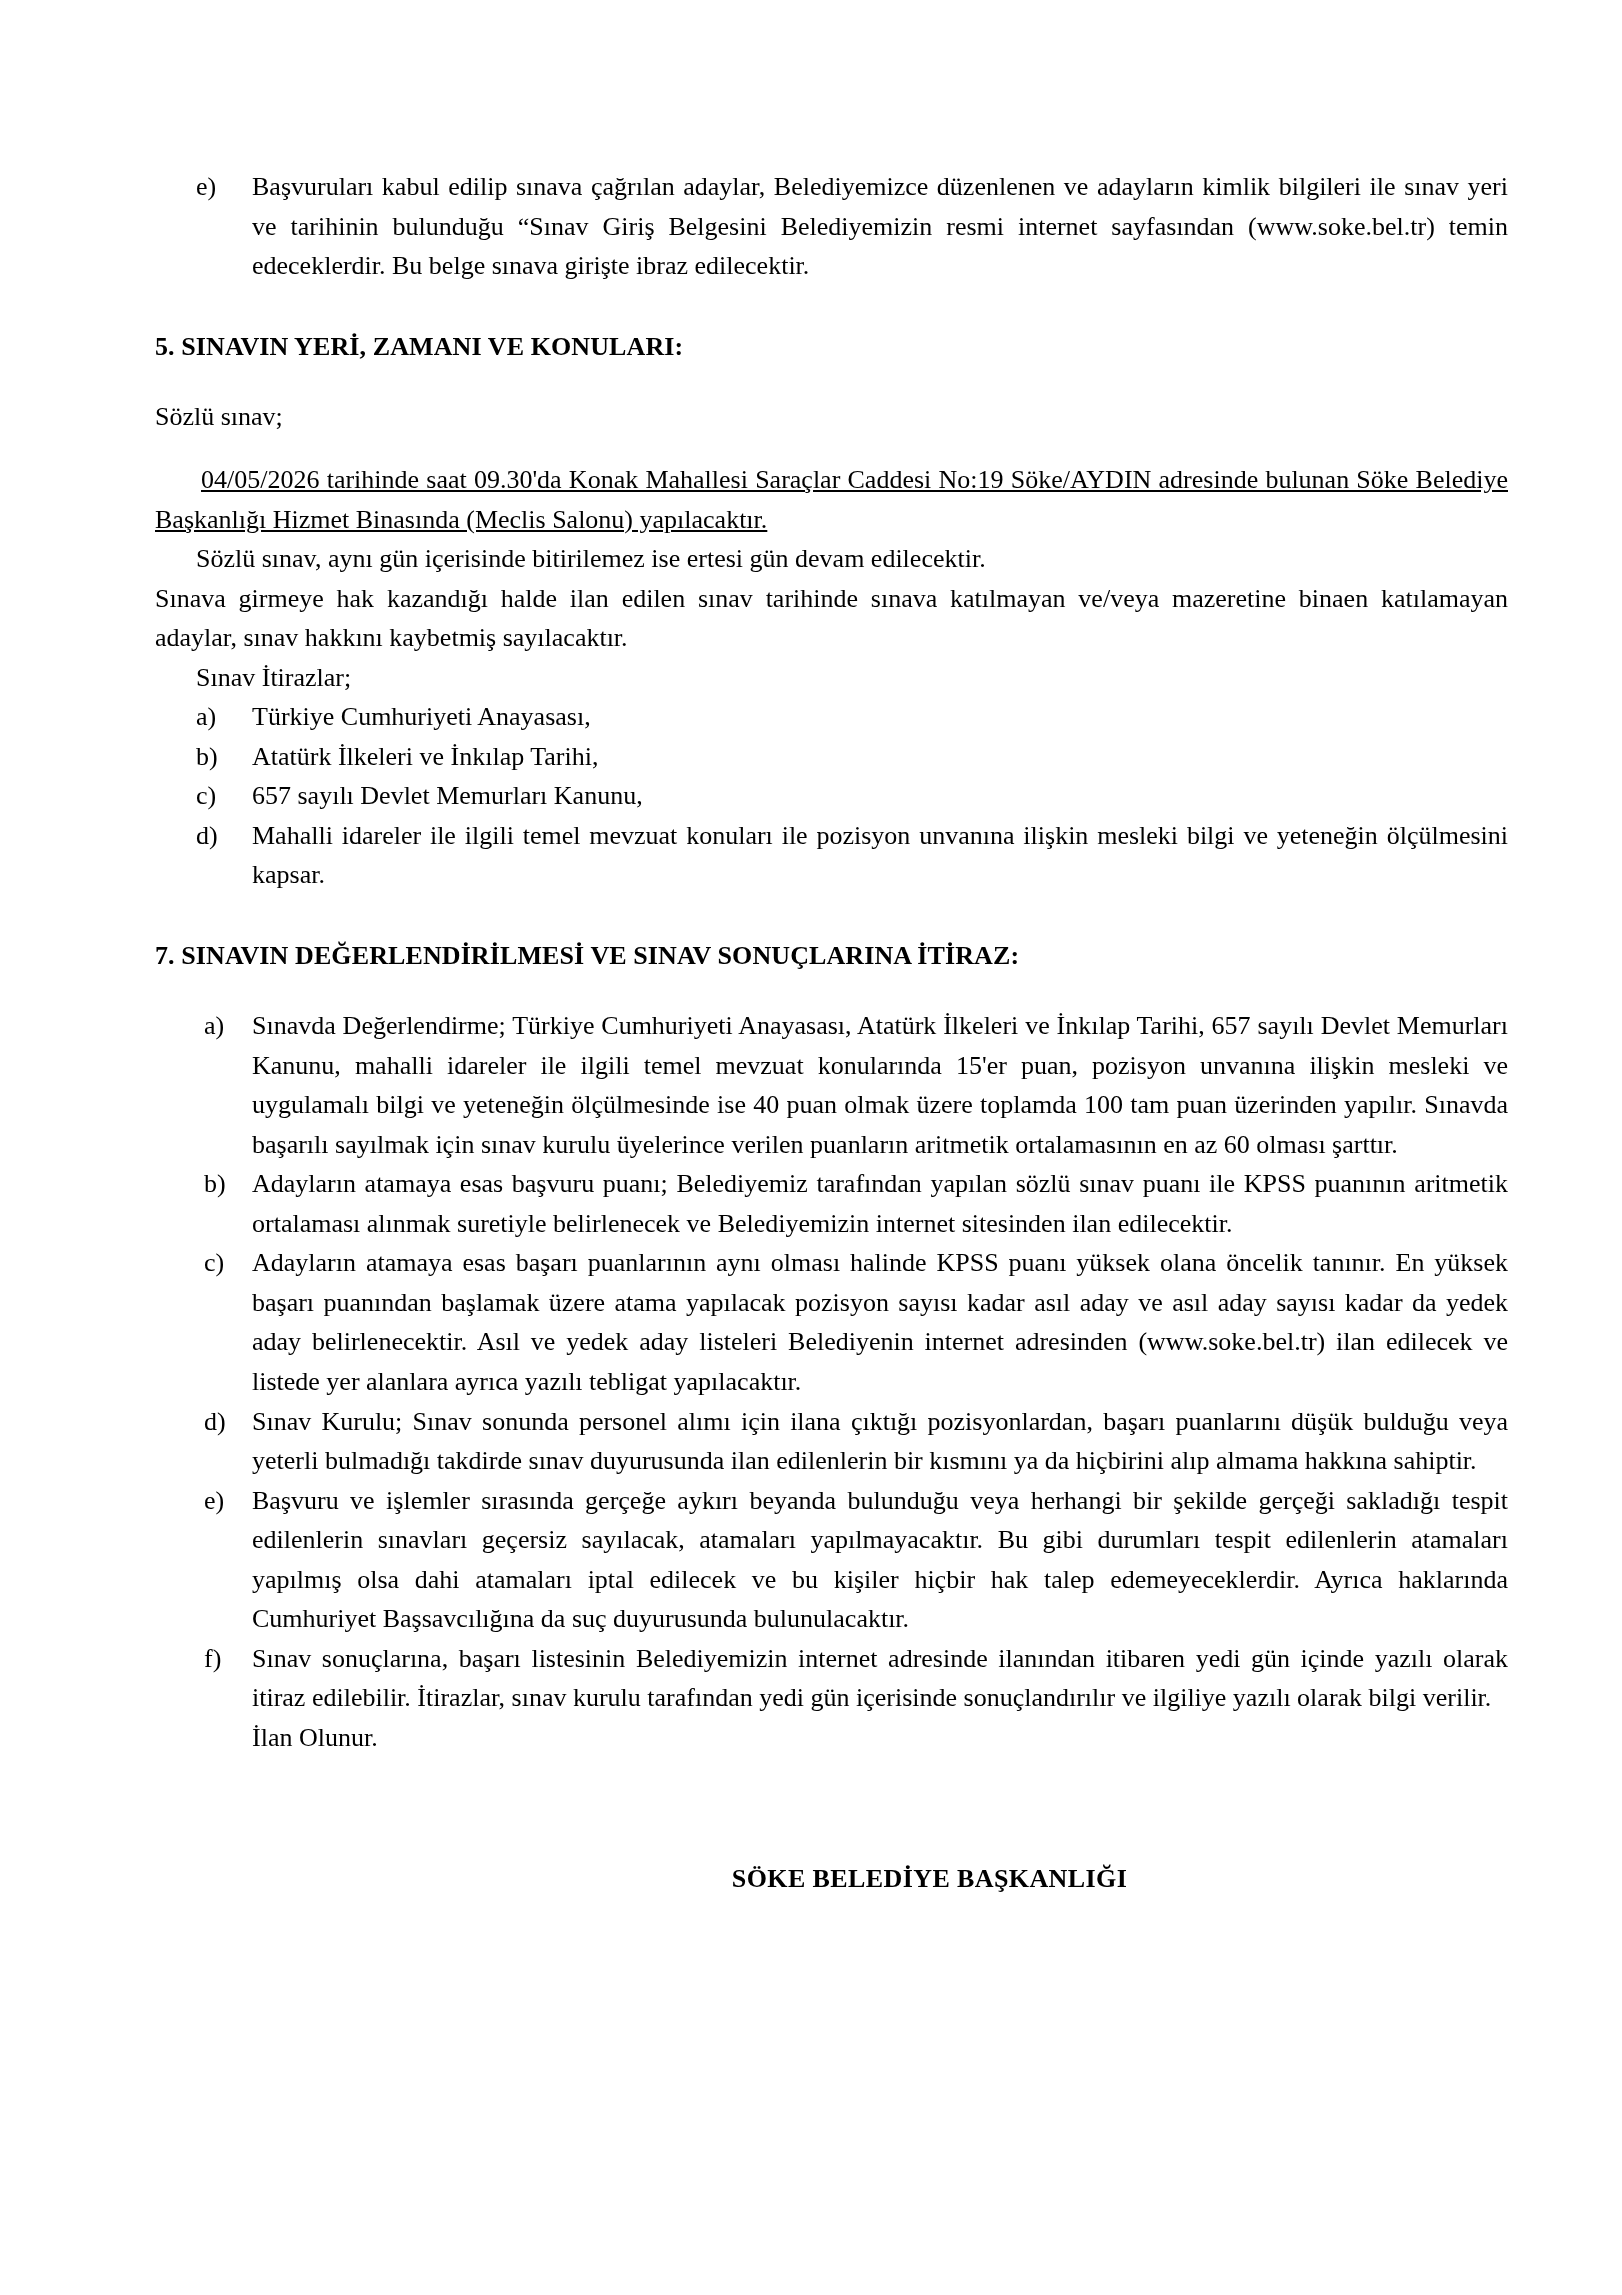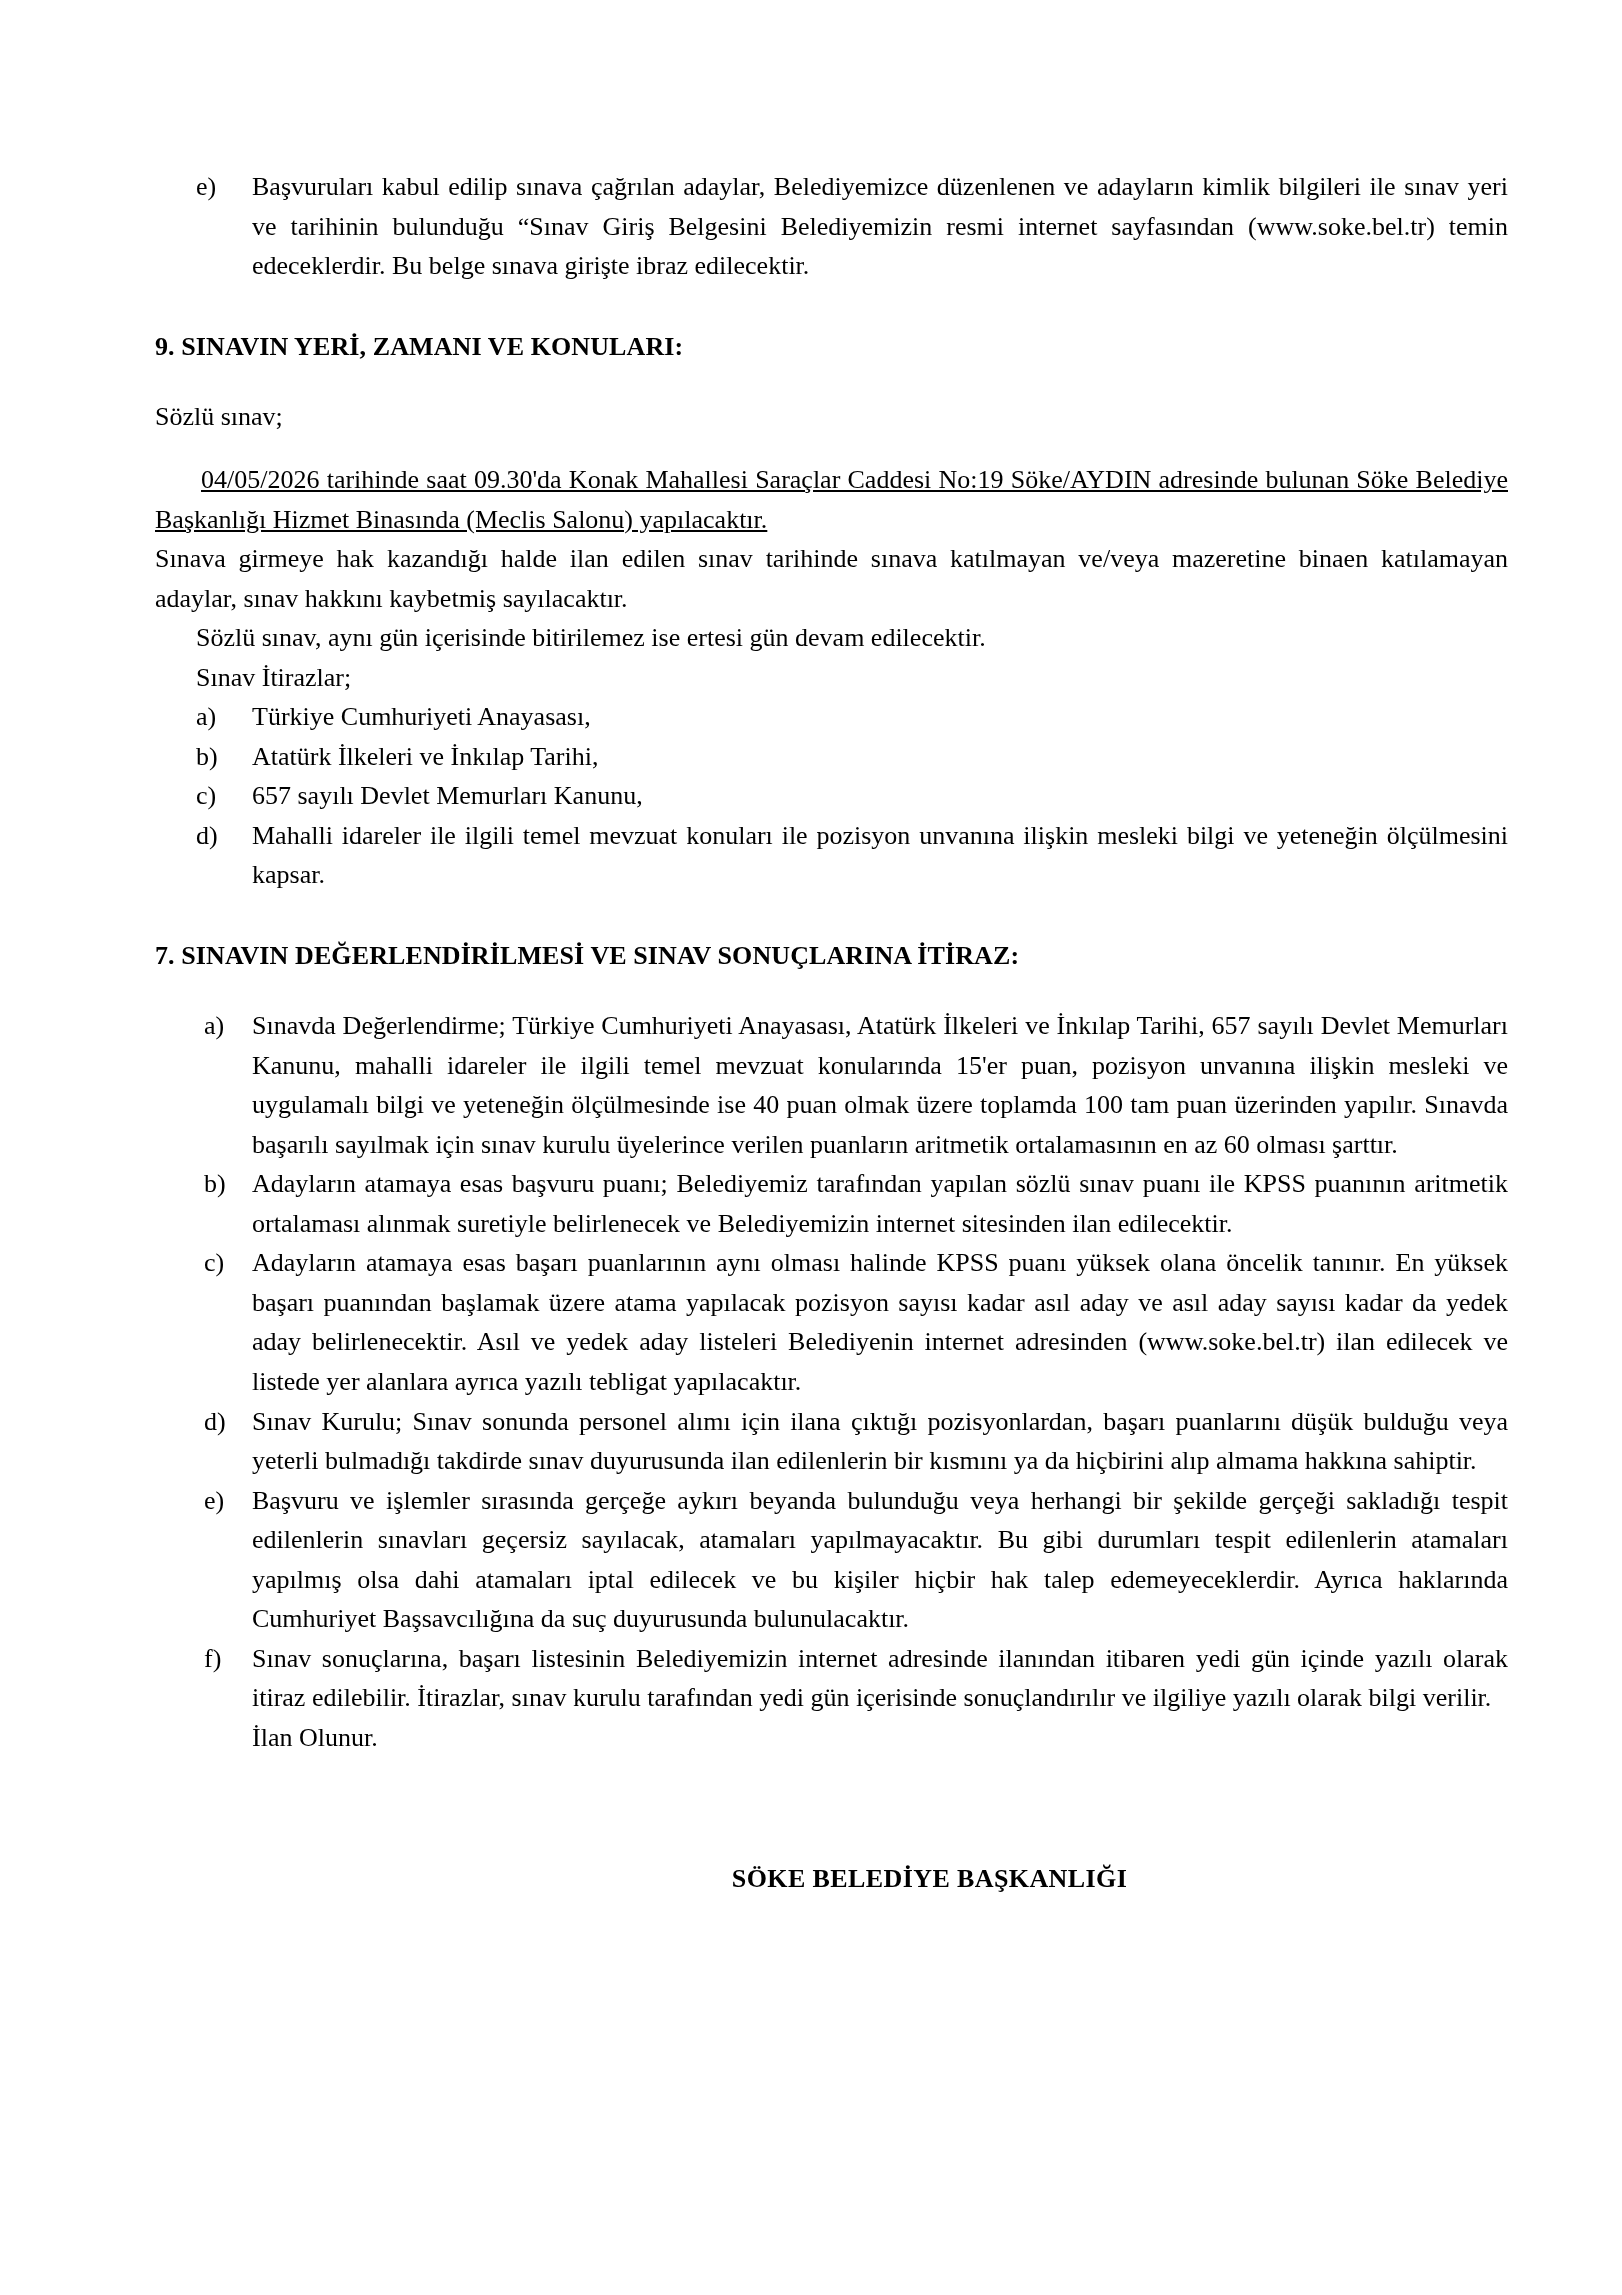--- a/index.html
+++ b/index.html
@@ -84,31 +84,31 @@
 
     <ul class="lettered">
       <li>
         <span class="marker">e)</span>
         <span>Başvuruları kabul edilip sınava çağrılan adaylar, Belediyemizce düzenlenen ve adayların kimlik bilgileri ile sınav yeri ve tarihinin bulunduğu “Sınav Giriş Belgesini Belediyemizin resmi internet sayfasından (www.soke.bel.tr) temin edeceklerdir. Bu belge sınava girişte ibraz edilecektir.</span>
       </li>
     </ul>
 
     <div class="spacer-xl"></div>
 
-    <p class="section-heading">9. SINAVIN YERİ, ZAMANI VE KONULARI:</p>
+    <p class="section-heading">5. SINAVIN YERİ, ZAMANI VE KONULARI:</p>
 
     <div class="spacer-lg"></div>
 
     <p class="plain noindent">Sözlü sınav;</p>
 
     <div class="spacer-md"></div>
 
     <p class="plain indent-first">04/05/2026 tarihinde saat 09.30'da Konak Mahallesi Saraçlar Caddesi No:19 Söke/AYDIN adresinde bulunan Söke Belediye Başkanlığı Hizmet Binasında (Meclis Salonu) yapılacaktır.</p>
+    <p class="plain hang-block">Sözlü sınav, aynı gün içerisinde bitirilemez ise ertesi gün devam edilecektir.</p>
     <p class="plain">Sınava girmeye hak kazandığı halde ilan edilen sınav tarihinde sınava katılmayan ve/veya mazeretine binaen katılamayan adaylar, sınav hakkını kaybetmiş sayılacaktır.</p>
-    <p class="plain hang-block">Sözlü sınav, aynı gün içerisinde bitirilemez ise ertesi gün devam edilecektir.</p>
 
     <p class="plain hang-block">Sınav İtirazlar;</p>
 
     <ul class="lettered">
       <li>
         <span class="marker">a)</span>
         <span>Türkiye Cumhuriyeti Anayasası,</span>
       </li>
       <li>
         <span class="marker">b)</span>

